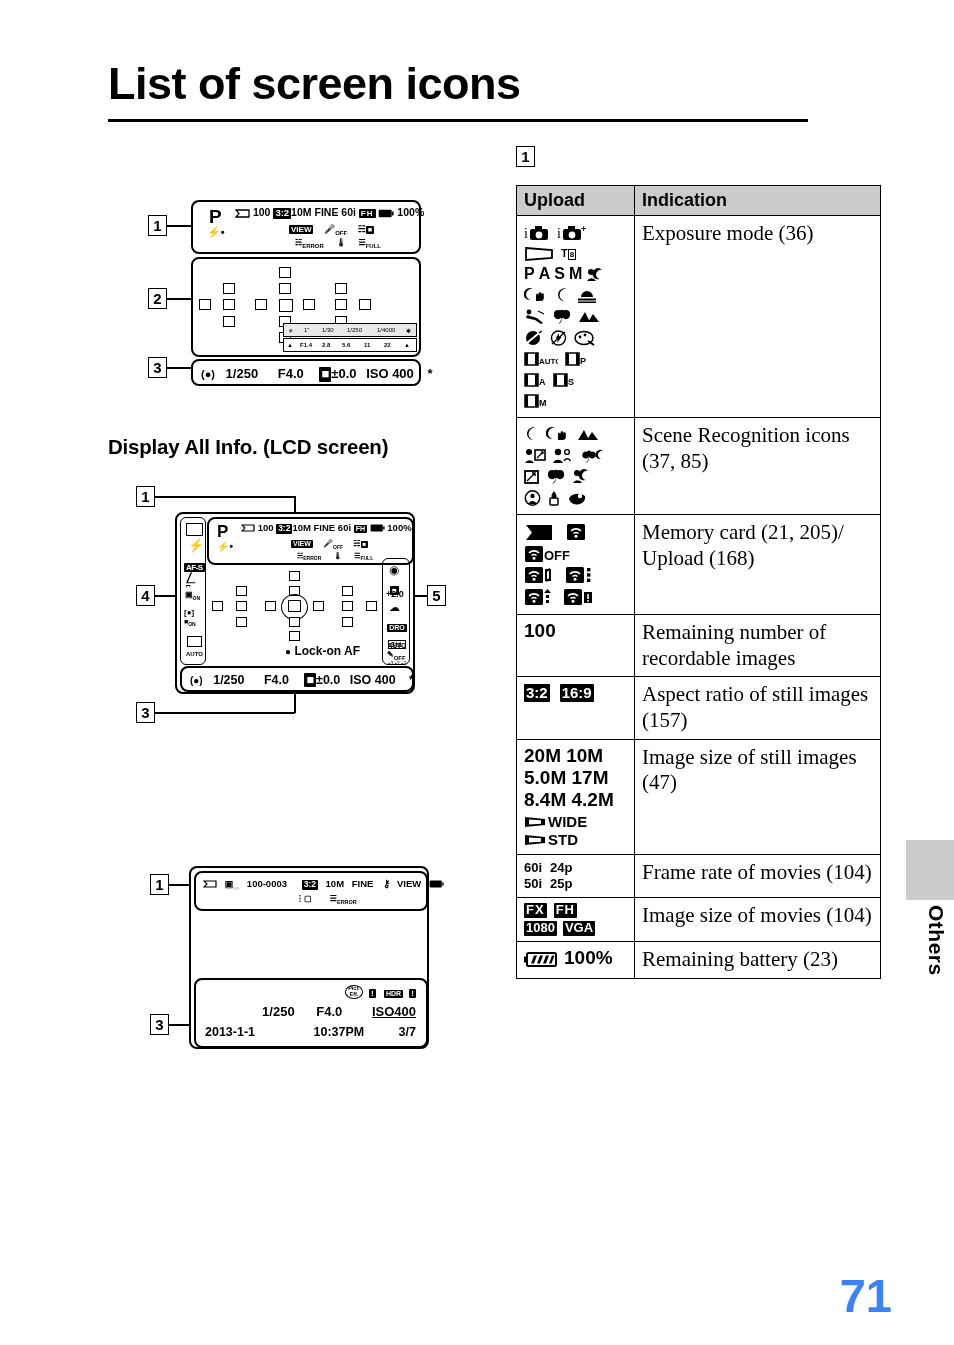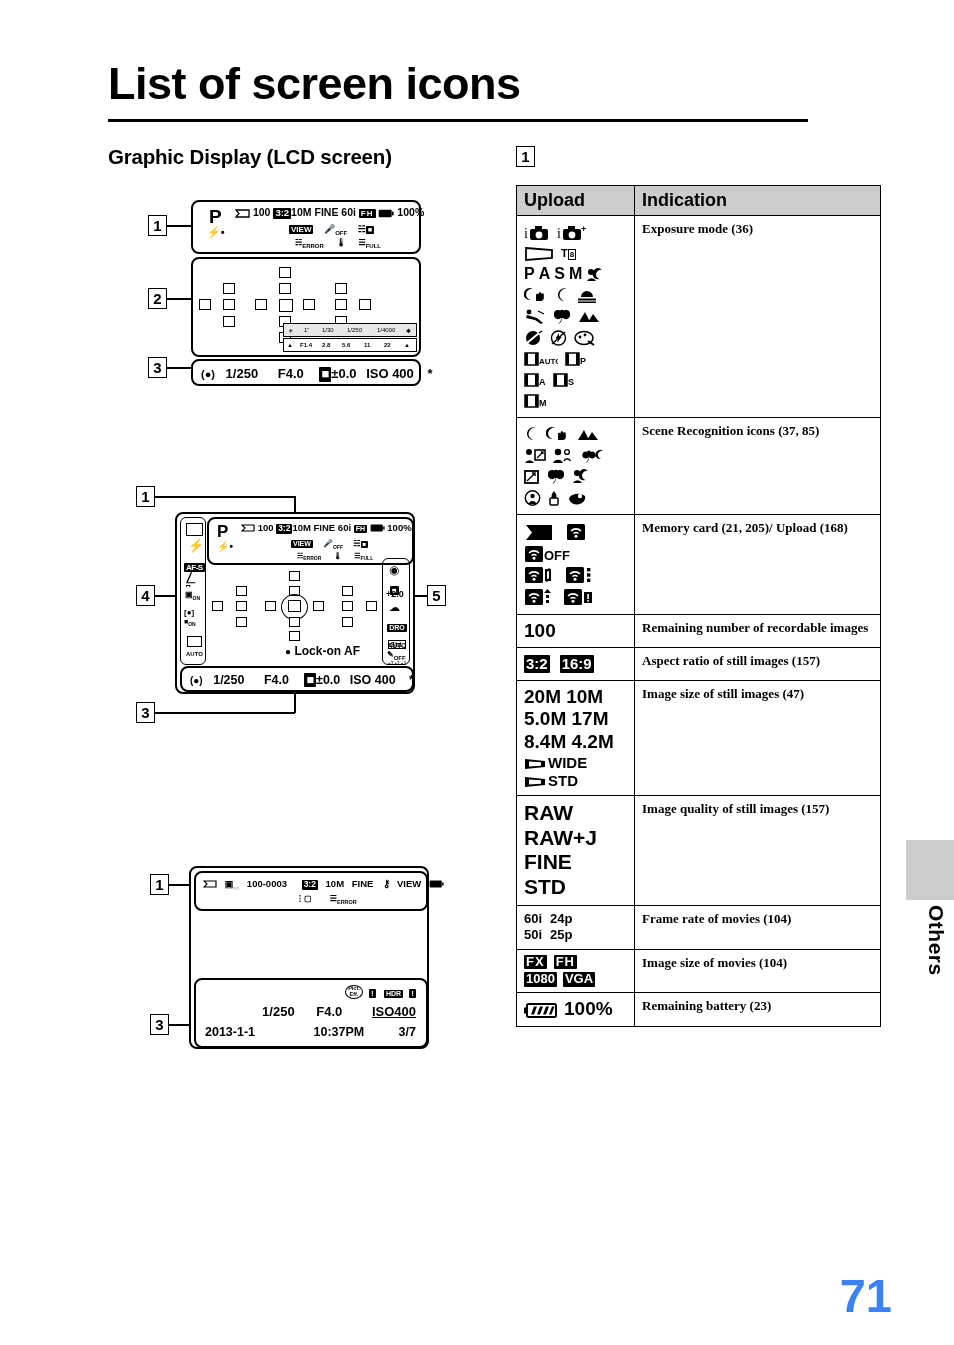--- a/index.html
+++ b/index.html
@@ -98,39 +98,38 @@
     border:1.4px solid #000;vertical-align:top;padding:5px 7px;
   }
   table.icons th{
     background:#cccccc;
     font-family:"Liberation Sans",sans-serif;font-weight:bold;font-size:18px;
     text-align:left;padding:4px 7px;
   }
   table.icons col.c1{width:118px;}
   table.icons col.c2{width:246px;}
   td.ind{
-    font-family:"Liberation Serif",serif;font-size:13px;line-height:1.22;font-weight:bold;
+    font-family:"Liberation Serif",serif;font-size:21px;line-height:1.22;
   }
   td.disp{font-family:"Liberation Sans",sans-serif;}
   .dispbig{font-weight:bold;font-size:19px;line-height:1.18;}
   .dispsm{font-weight:bold;font-size:13px;line-height:1.25;}
 
   .iconline{display:flex;gap:7px;align-items:center;margin:2px 0 3px 0;}
 
   .svgico{display:inline-block;vertical-align:middle;}
 </style>
 </head>
 <body>
 
 <div class="page">
 
   <div class="title">List of screen icons</div>
   <div class="title-rule"></div>
 
-  <div class="h2" id="h2-graphic">Graphic Display (LCD screen)</div>
 
   <div class="numbox" style="left:148px;top:215px;">1</div>
   <div class="leader" style="left:167px;top:225px;width:24px;height:1.6px;"></div>
 
   <div class="numbox" style="left:148px;top:288px;">2</div>
   <div class="leader" style="left:167px;top:298px;width:24px;height:1.6px;"></div>
 
   <div class="numbox" style="left:148px;top:357px;">3</div>
   <div class="leader" style="left:167px;top:367px;width:24px;height:1.6px;"></div>
 
@@ -212,20 +211,21 @@
     <div class="icnrow" style="position:absolute;left:8px;top:5px;font-size:13px;">
       <span style="font-size:11px;">(●)</span>
       <span style="margin-left:7px;">1/250</span>
       <span style="margin-left:16px;">F4.0</span>
       <span style="margin-left:12px;" class="inv">■</span><span>±0.0</span>
       <span style="margin-left:6px;">ISO 400</span>
       <span style="margin-left:10px;">*</span>
     </div>
   </div>
 
+  <div class="h2" id="h2-allinfo">Display All Info. (LCD screen)</div>
 
   <div class="numbox" style="left:136px;top:486px;">1</div>
   <div class="leader" style="left:155px;top:496px;width:140px;height:1.6px;"></div>
   <div class="leader" style="left:294px;top:496px;width:1.6px;height:18px;"></div>
 
   <div class="numbox" style="left:136px;top:585px;">4</div>
   <div class="leader" style="left:155px;top:595px;width:20px;height:1.6px;"></div>
 
   <div class="numbox" style="left:427px;top:585px;">5</div>
   <div class="leader" style="left:408px;top:595px;width:20px;height:1.6px;"></div>
@@ -692,29 +692,20 @@
               <span><svg class="svgico" width="22" height="12" viewBox="0 0 22 12">
                     <path d="M1 1 L21 3 L21 9 L1 11 Z" fill="#000"></path>
                     <path d="M5 3.5 L17 4.3 L17 7.7 L5 8.5 Z" fill="#fff"></path>
                   </svg></span>
               <span style="font-family:'Liberation Sans',sans-serif;font-weight:bold;font-size:15px;">STD</span>
             </div>
           </td>
           <td class="ind">Image size of still images (47)</td>
         </tr>
 
-        <tr>
-          <td class="disp">
-            <div class="dispbig" style="font-size:21px;">RAW</div>
-            <div class="dispbig" style="font-size:21px;">RAW+J</div>
-            <div class="dispbig" style="font-size:21px;">FINE</div>
-            <div class="dispbig" style="font-size:21px;">STD</div>
-          </td>
-          <td class="ind">Image quality of still images (157)</td>
-        </tr>
 
         <tr>
           <td class="disp">
             <div style="display:flex;gap:8px;" class="dispsm">
               <span>60i</span>
               <span>24p</span>
             </div>
             <div style="display:flex;gap:8px;" class="dispsm">
               <span>50i</span>
               <span>25p</span>

